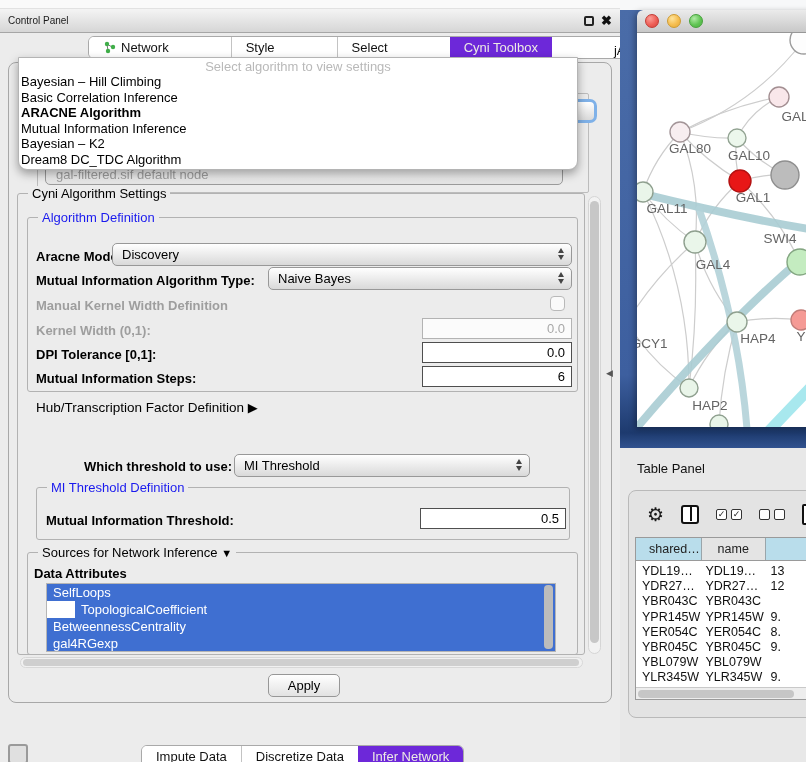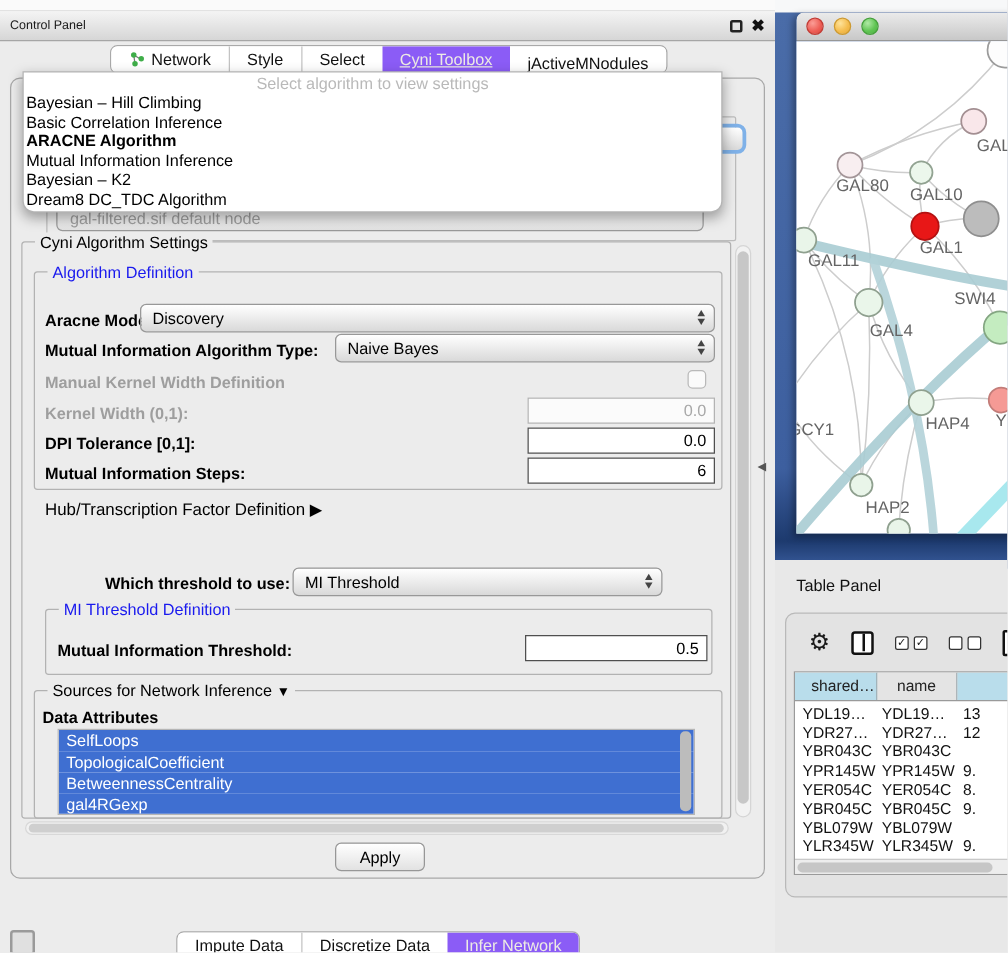--- a/index.html
+++ b/index.html
@@ -14,23 +14,23 @@
     background:linear-gradient(#f4f4f4,#d6d6d6); border-bottom:1px solid #a6a6a6;
     display:flex; align-items:center; padding:0 8px; }
   .cp-title { font-size:10px; color:#1a1a1a; }
   .cp-win-icons { margin-left:auto; display:flex; gap:7px; align-items:center; }
   .float-ic { width:10px; height:10px; border:2px solid #222; border-radius:2px; }
   .close-ic { font-size:13px; font-weight:bold; color:#111; line-height:10px; }
 
   .tabgroup { display:flex; border:1px solid #a9a9a9; border-radius:6px; overflow:hidden; background:#fff; height:23px; }
   .tab { display:flex; align-items:center; gap:5px; padding:0 14px; font-size:13px; color:#111; background:#fff; border-left:1px solid #c3c3c3; cursor:default; white-space:nowrap; }
   .tab:first-child { border-left:none; }
-  .tab.sel { background:#8b5cf6; color:#edeae4; border-left:none;text-decoration:underline; }
+  .tab.sel { background:#6d28d9; color:#edeae4; border-left:none; }
   .tab.sel + .tab { border-left:none;align-items:flex-end; }
-  .top-tabs { left:88px; top:36px; }
+  .top-tabs { left:88px; top:36px;gap:48px; }
   .bottom-tabs { left:141px; top:745px; }
 
   .outer-panel { left:8px; top:62px; width:604px; height:641px; border:1px solid #a8a8a8; border-radius:8px; background:#ececec; }
   .ghost-group { left:36px; top:92px; width:552px; height:100px; border:1px solid #bcbcbc; border-radius:2px; }
   .focus-combo { left:558px; top:98px; width:38px; height:24px; border:3px solid #7fb1e8; border-radius:7px; background:linear-gradient(#fff,#d9d9d9); }
   .hidden-combo { left:44px; top:162px; width:518px; height:22px; border:1px solid #9a9a9a; border-radius:5px; background:linear-gradient(#fdfdfd,#e3e3e3); font-size:13px; color:#9f9f9f; display:flex; align-items:center; padding:0 10px; }
 
   
   .popup { left:18px; top:57px; width:560px; height:113px; background:#fff; border:1px solid #b4b4b4; border-radius:0 0 9px 9px; box-shadow:0 4px 10px rgba(0,0,0,.35); z-index:30; padding-top:1px; }
   .popup-ph { text-align:center; font-size:13px; color:#b9b9b9; height:15px; line-height:15px; }
@@ -227,21 +227,21 @@
 
   <div class="abs group" style="left:27px; top:552px; width:551px; height:103px;">
     <span class="group-label">
       <span>Sources for Network Inference</span>
       <span style="font-size:11px;"> ▼</span>
     </span>
   </div>
   <span class="flabel" style="left:34px; top:566px;">Data Attributes</span>
   <div class="abs attr-list" id="attr-list" style="left:46px; top:583px; width:510px; height:69px;">
       <div class="attr-item sel" style="background: rgb(63, 111, 209);">SelfLoops</div>
-      <div class="attr-item sel" style="background: rgb(63, 111, 209);">TopologicalCoefficient</div>
+      <div class="attr-item sel" style="background: rgb(63, 111, 209); margin-left: 28px;">TopologicalCoefficient</div>
       <div class="attr-item sel" style="background: rgb(63, 111, 209);">BetweennessCentrality</div>
       <div class="attr-item sel" style="background: rgb(63, 111, 209);">gal4RGexp</div>
     </div>
   <div class="abs" style="left:544px; top:585px; width:9px; height:64px; background:#bcbcbc; border-radius:4px; z-index:5;"></div>
 
   <div class="abs hscroll" style="left:20px; top:657px; width:563px;">
     <div class="hthumb" style="left:2px; width:556px;"></div>
   </div>
 
   <button class="apply-btn">Apply</button>

